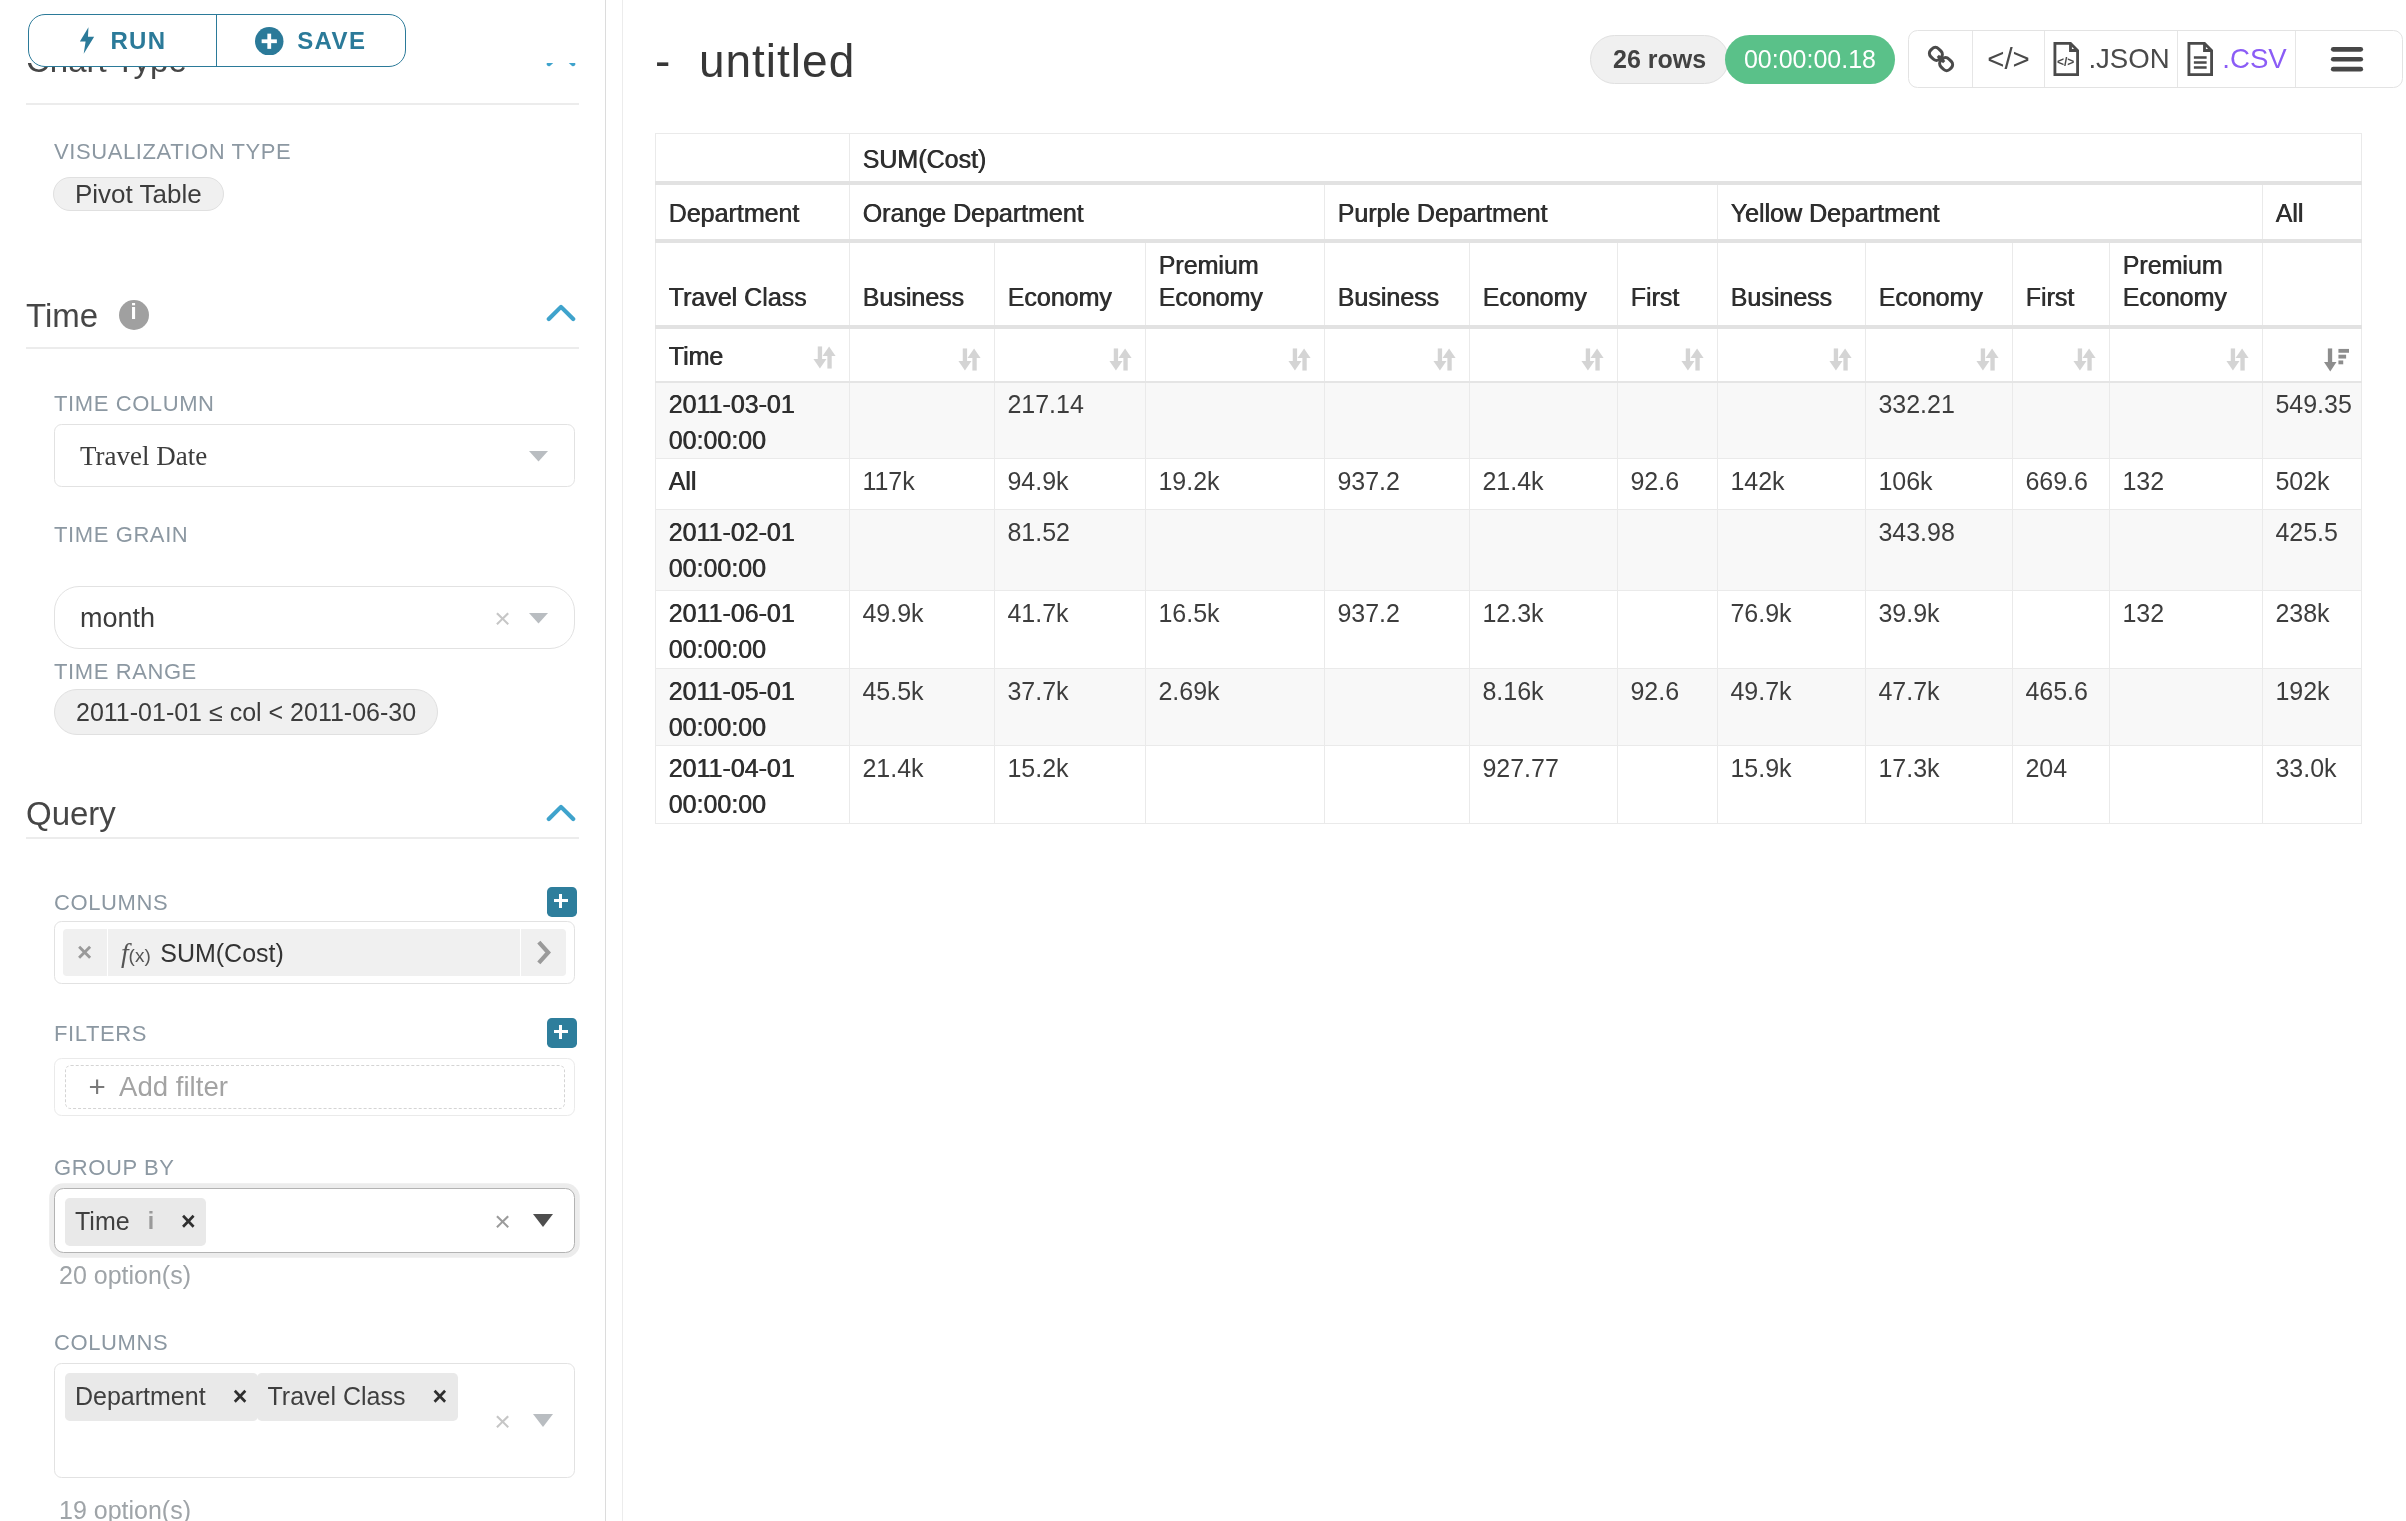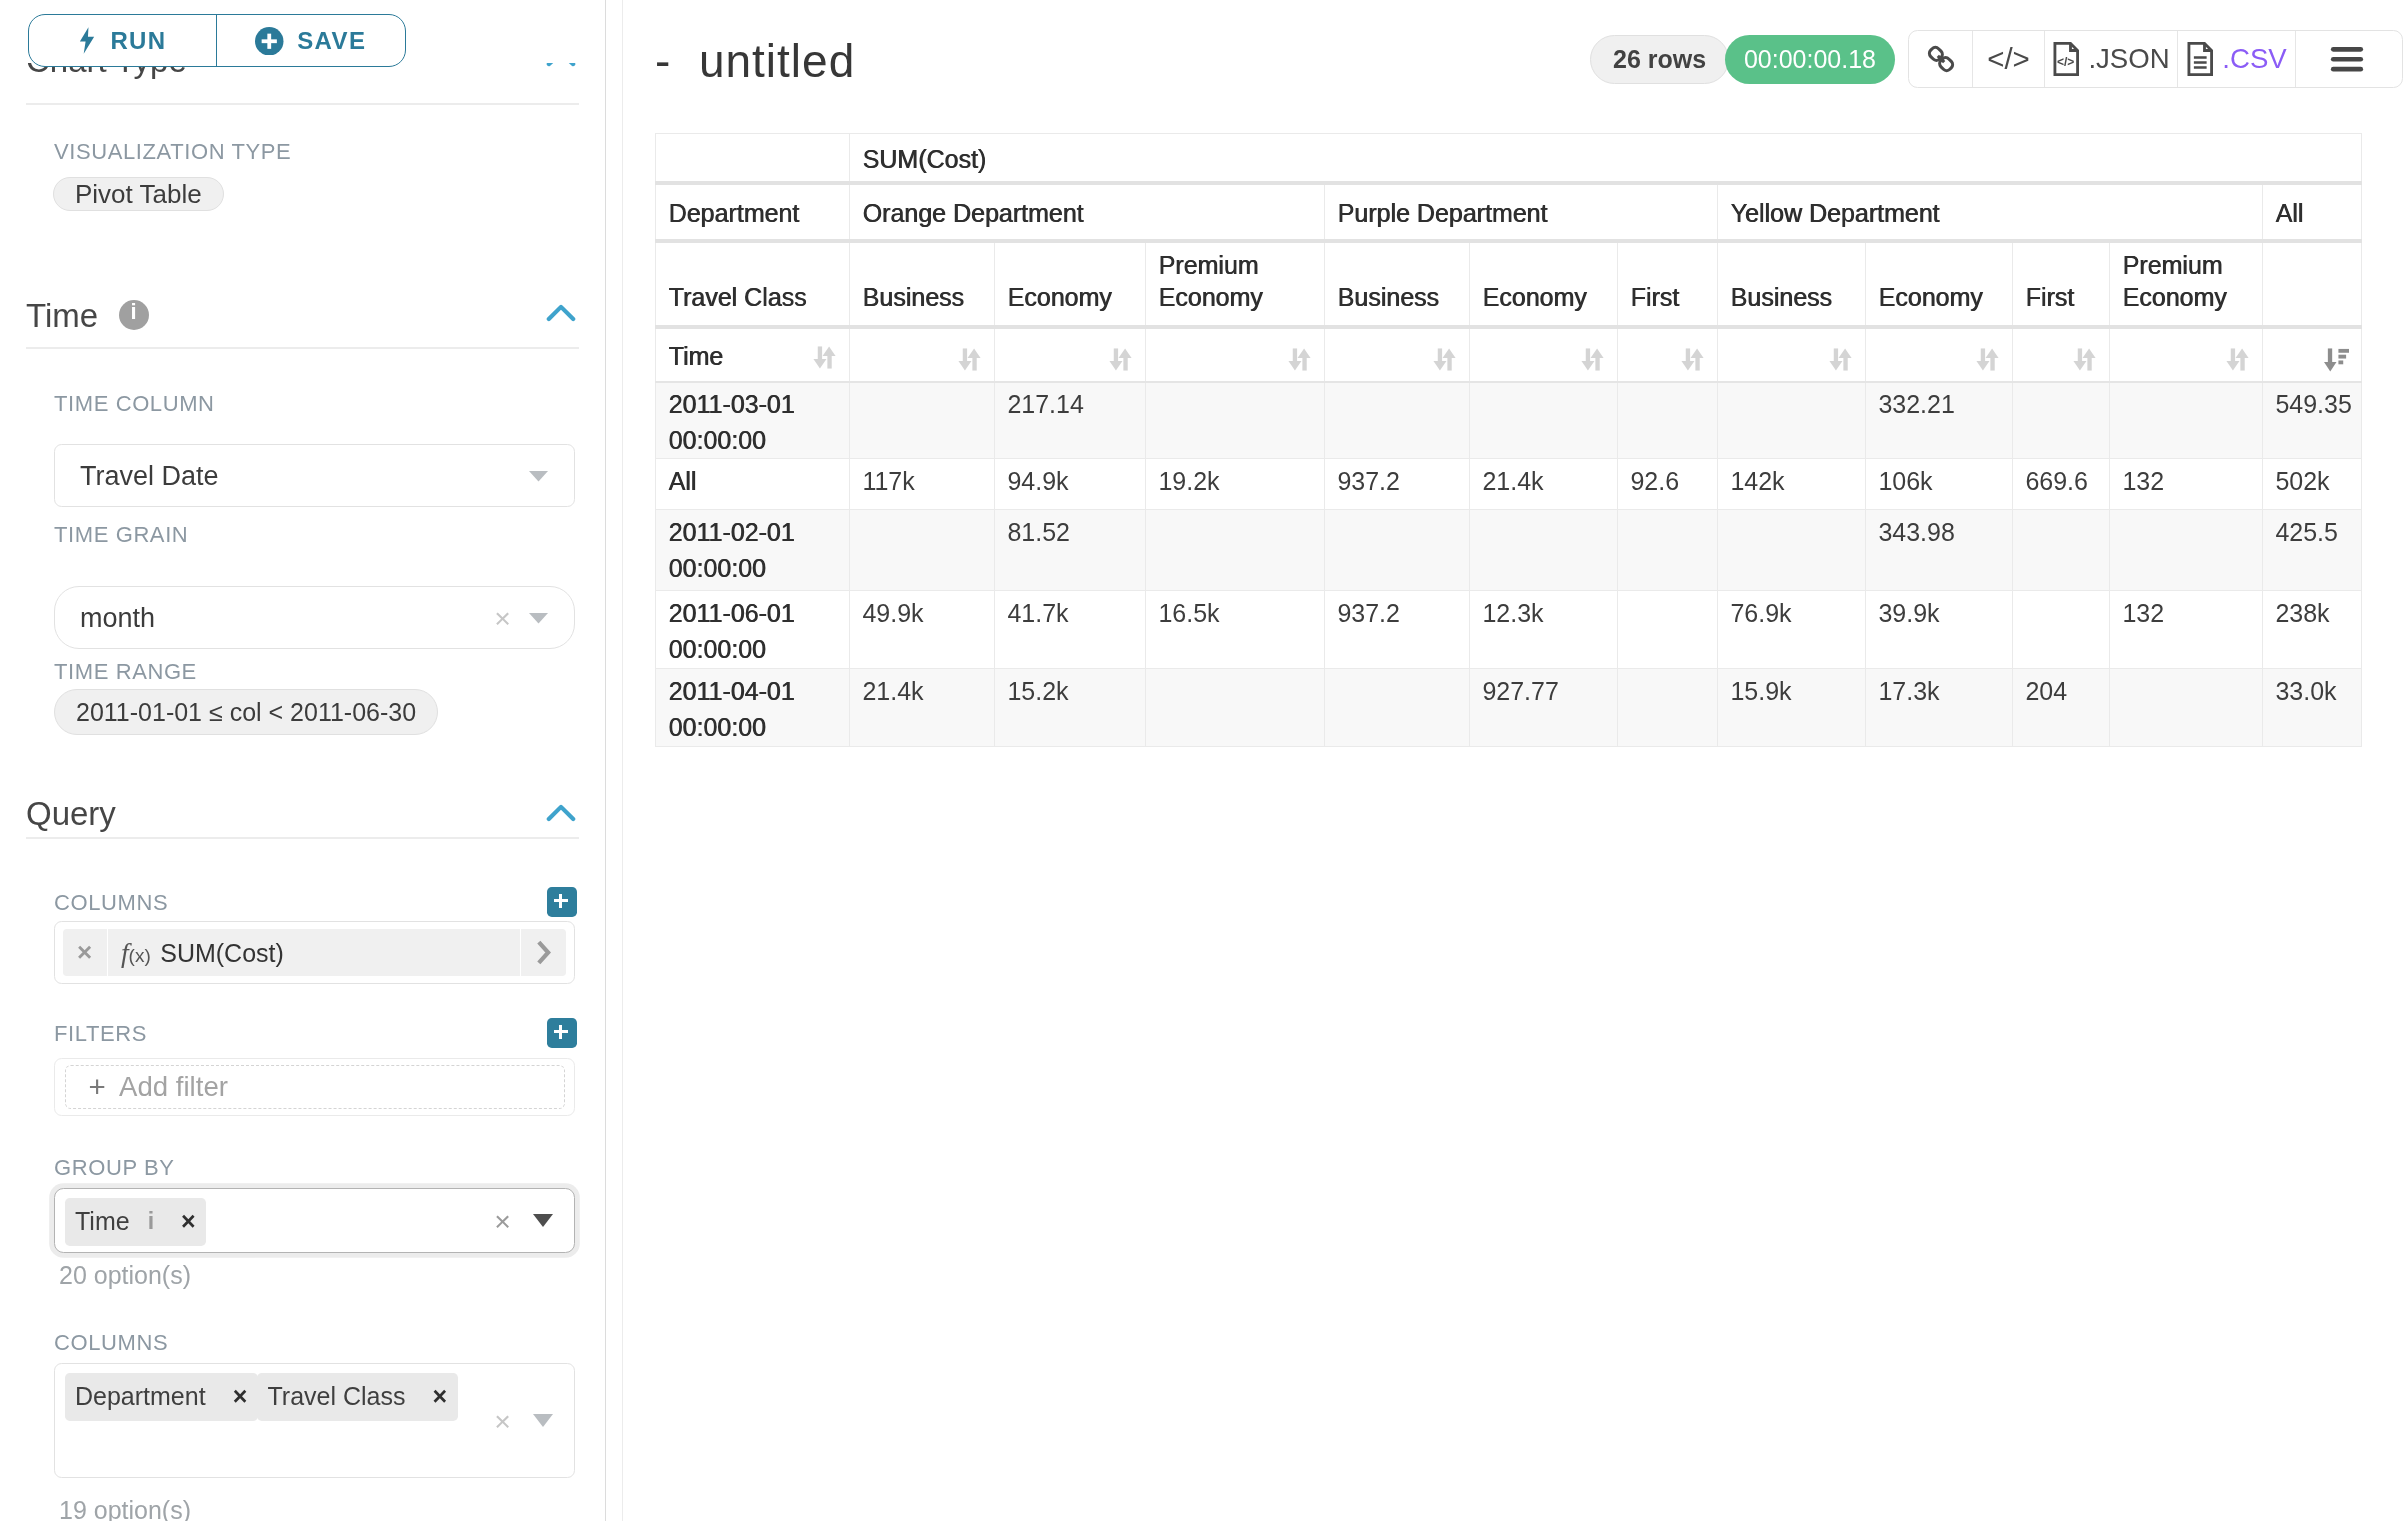--- a/index.html
+++ b/index.html
@@ -86,21 +86,21 @@
   <div class="secHead" style="top:297px;">Time
     <span style="display:inline-block;vertical-align:-2.9px;margin-left:11.4px;width:30px;height:30px;border-radius:50%;background:#a0a0a0;position:relative;">
       <span style="position:absolute;left:0;top:-1px;width:100%;text-align:center;color:#fff;font-size:22px;font-weight:700;">i</span></span>
   </div>
   <svg class="chev" style="top:302px;" viewBox="0 0 32 22">
       <polyline points="3,18 16,5 29,18" fill="none" stroke="#3fa3cc" stroke-width="4.5" stroke-linecap="round" stroke-linejoin="round"></polyline>
     </svg>
   <div class="hr" style="top:347px;"></div>
 
   <div class="lbl" style="top:391px;">TIME COLUMN</div>
-  <div class="sel" style="top:444px;">
+  <div class="sel" style="top:424px;font-family:Liberation Serif, serif;">
       <span class="val">Travel Date</span>
     <svg class="caret" viewBox="0 0 22 13">
         <path d="M1 1 L11 12 L21 1 Z" fill="#b9bdc1"></path>
       </svg>
     </div>
 
   <div class="lbl" style="top:522px;">TIME GRAIN</div>
   <div class="sel" style="top:586px;border-radius:25px;">
       <span class="val">month</span>
     <span class="selx">×</span>
@@ -415,20 +415,34 @@
         <td>16.5k</td>
         <td>937.2</td>
         <td>12.3k</td>
         <td></td>
         <td>76.9k</td>
         <td>39.9k</td>
         <td></td>
         <td>132</td>
         <td>238k</td>
       </tr>
+    <tr style="height:76px;">
+        <th>2011-05-01<br>00:00:00</th>
+        <td>45.5k</td>
+        <td>37.7k</td>
+        <td>2.69k</td>
+        <td></td>
+        <td>8.16k</td>
+        <td>92.6</td>
+        <td>49.7k</td>
+        <td>47.7k</td>
+        <td>465.6</td>
+        <td></td>
+        <td>192k</td>
+      </tr>
     <tr style="height:78px;">
         <th>2011-04-01<br>00:00:00</th>
         <td>21.4k</td>
         <td>15.2k</td>
         <td></td>
         <td></td>
         <td>927.77</td>
         <td></td>
         <td>15.9k</td>
         <td>17.3k</td>

